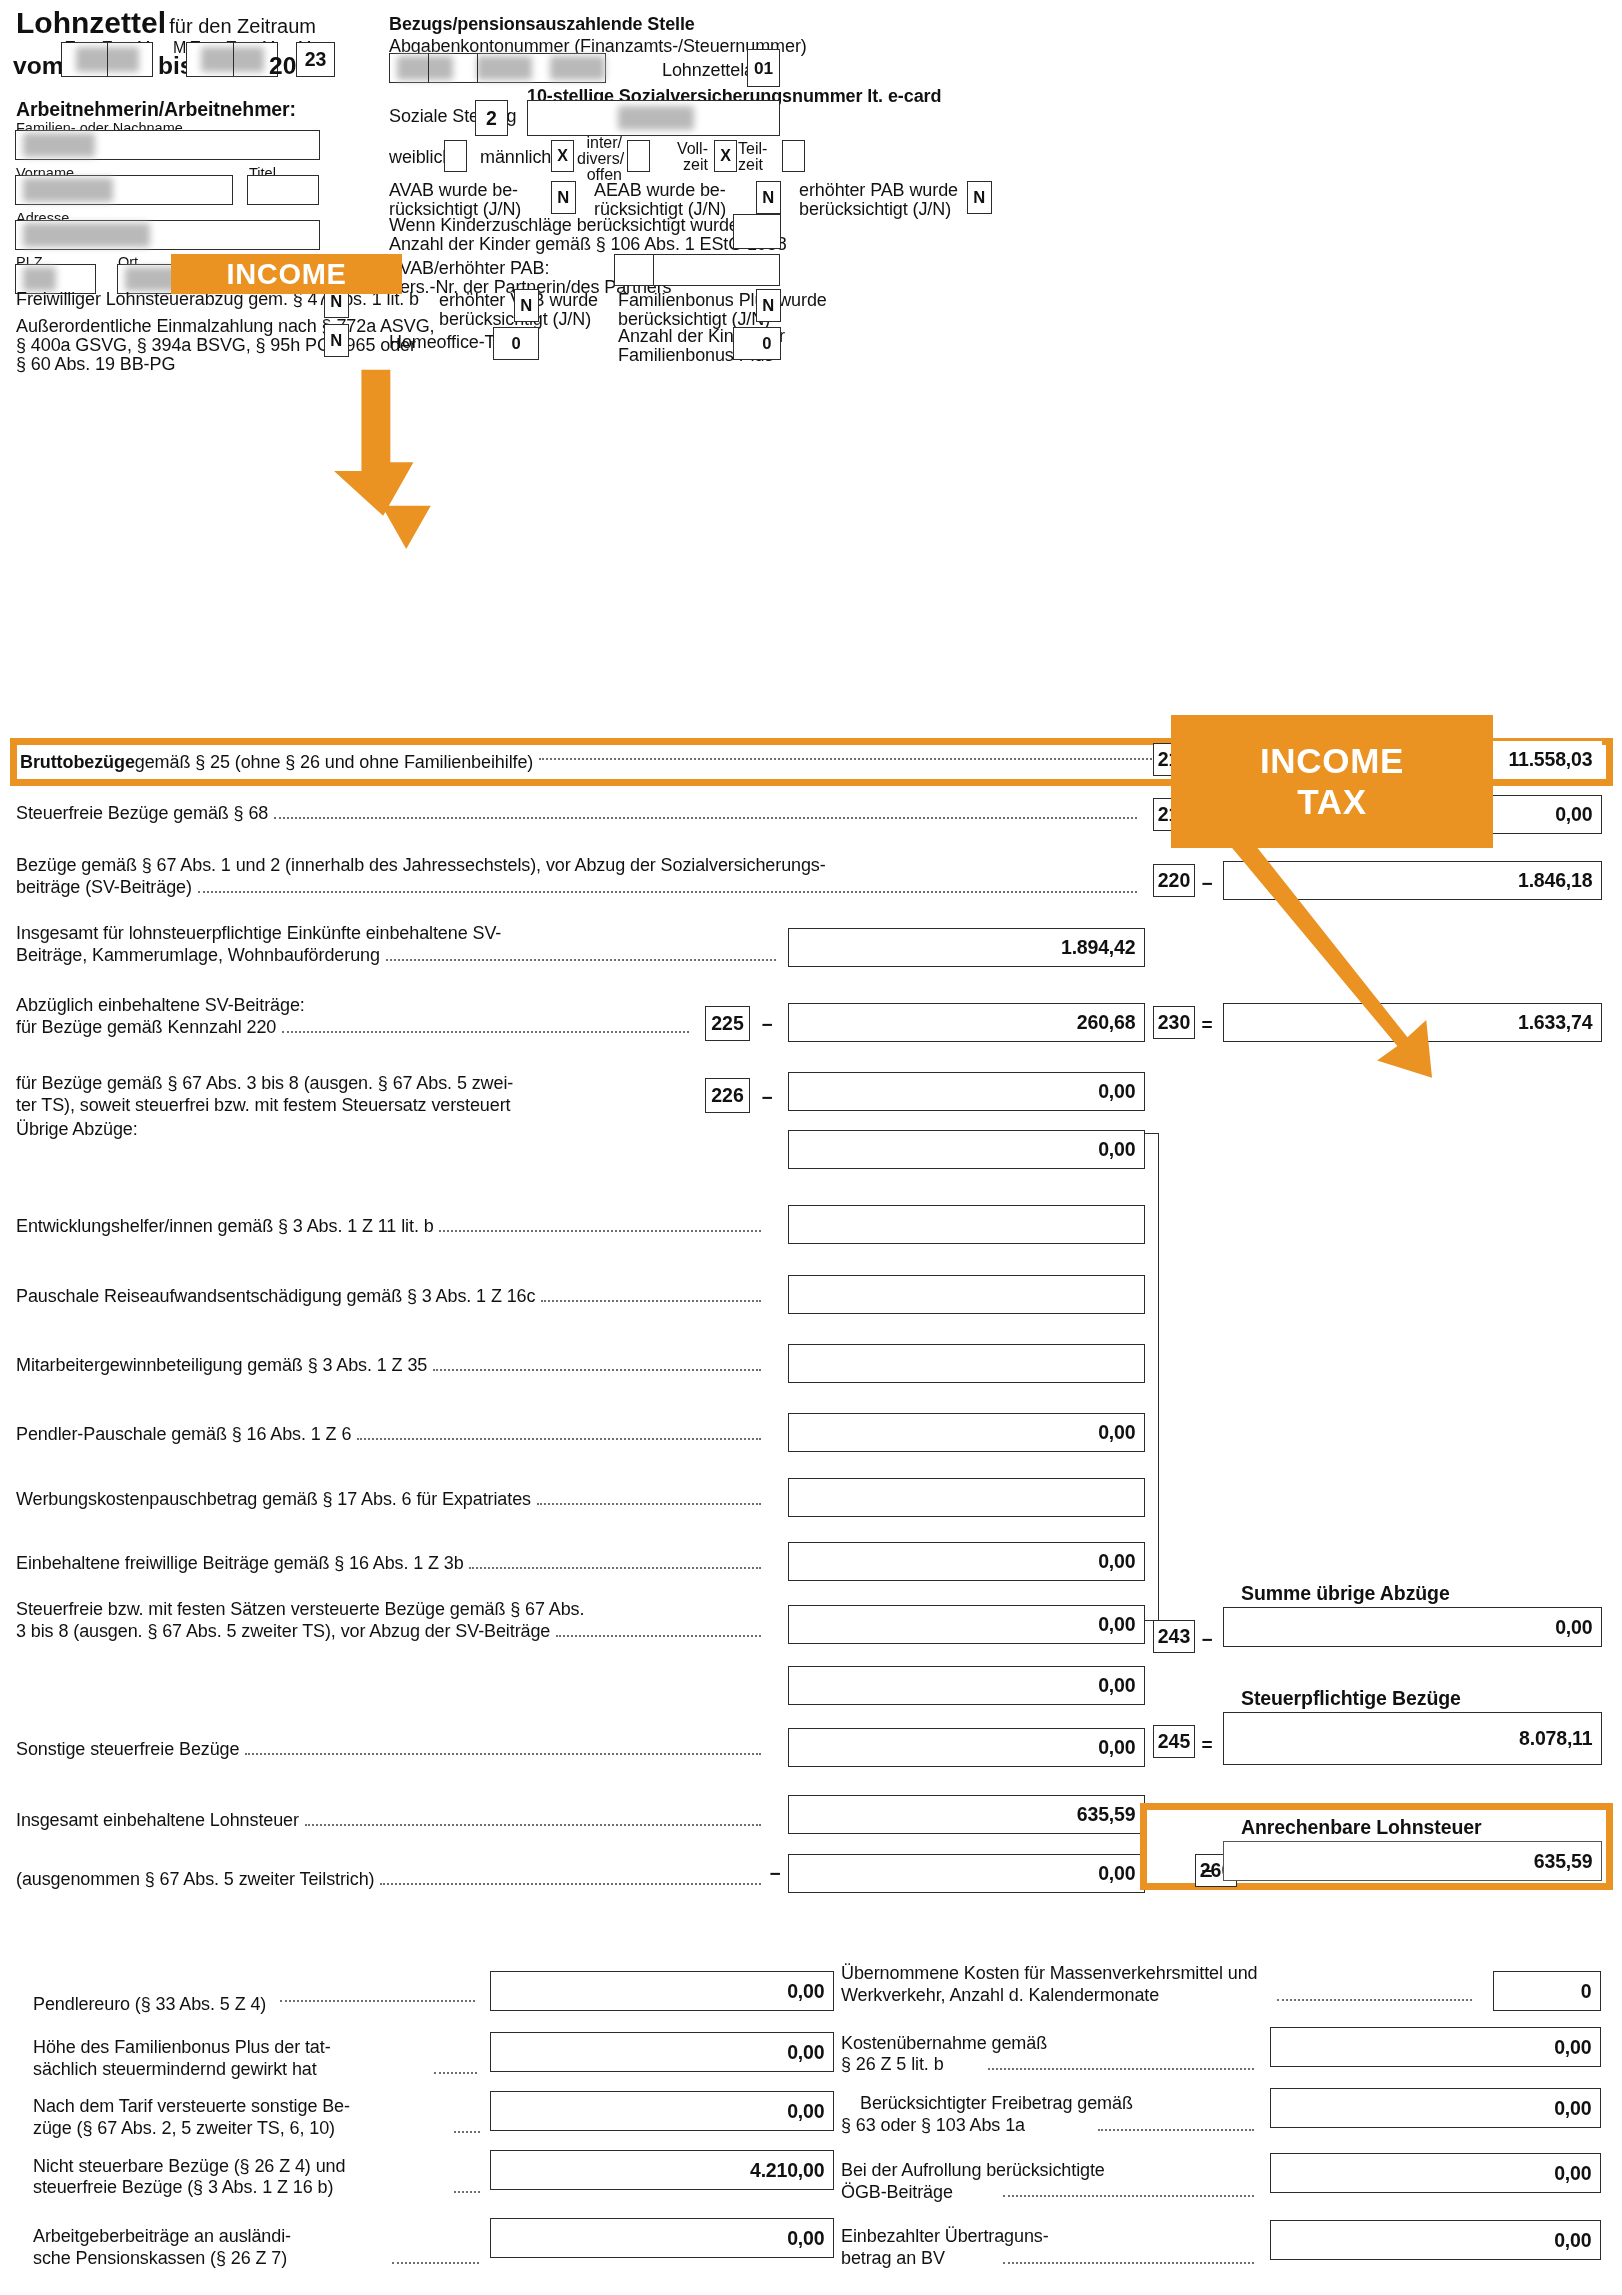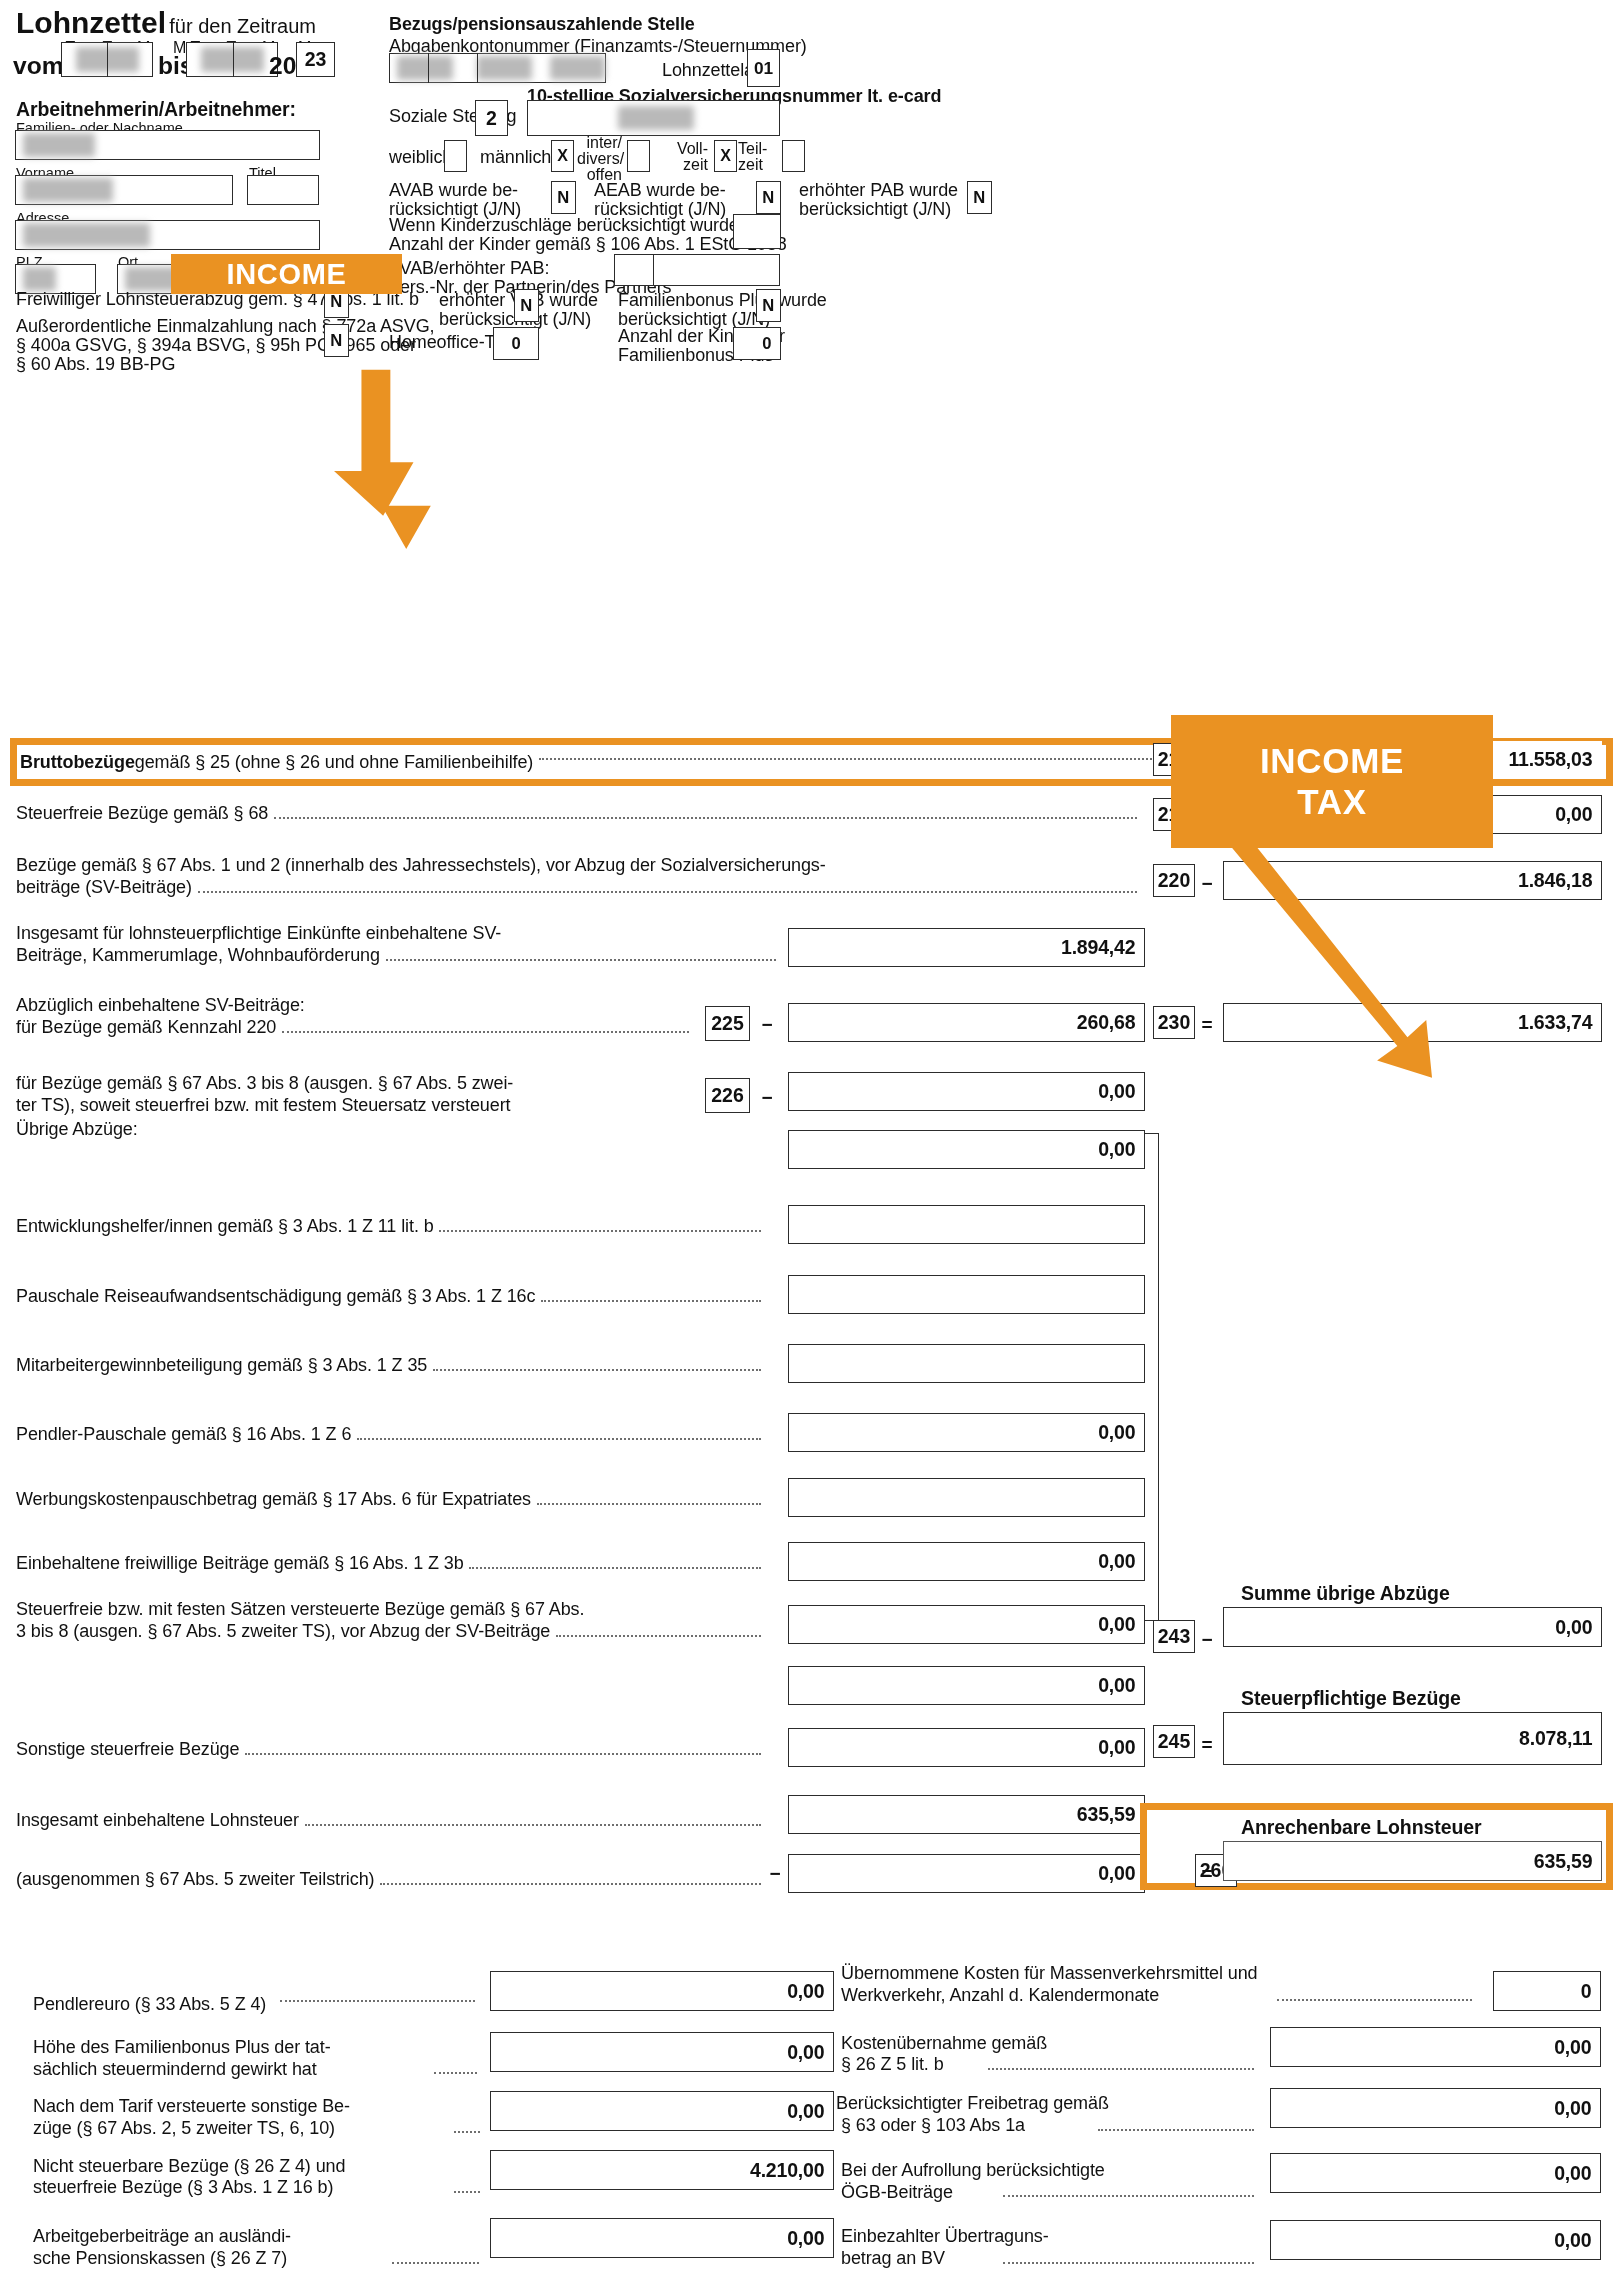--- a/index.html
+++ b/index.html
@@ -480,21 +480,21 @@
     <div class="v">0</div>
   </div>
 
   <div class="abs lbl" style="left:841px; top:2032px;">Kostenübernahme gemäß</div>
   <div class="abs lbl" style="left:841px; top:2053px;">§ 26 Z 5 lit. b</div>
   <div class="abs" style="left:988px; top:2068px; width:266px; border-bottom:2.9px dotted #6e6e6e;"></div>
   <div class="abs box" style="left:1270px; top:2027px; width:331px; height:40px;">
     <div class="v">0,00</div>
   </div>
 
-  <div class="abs lbl" style="left:836px; top:2092px;">Berücksichtigter Freibetrag gemäß</div>
+  <div class="abs lbl" style="left:860px; top:2092px;">Berücksichtigter Freibetrag gemäß</div>
   <div class="abs lbl" style="left:841px; top:2114px;">§ 63 oder § 103 Abs 1a</div>
   <div class="abs" style="left:1098px; top:2129px; width:156px; border-bottom:2.9px dotted #6e6e6e;"></div>
   <div class="abs box" style="left:1270px; top:2088px; width:331px; height:40px;">
     <div class="v">0,00</div>
   </div>
 
   <div class="abs lbl" style="left:841px; top:2159px;">Bei der Aufrollung berücksichtigte</div>
   <div class="abs lbl" style="left:841px; top:2181px;">ÖGB-Beiträge</div>
   <div class="abs" style="left:1003px; top:2195px; width:251px; border-bottom:2.9px dotted #6e6e6e;"></div>
   <div class="abs box" style="left:1270px; top:2153px; width:331px; height:40px;">

